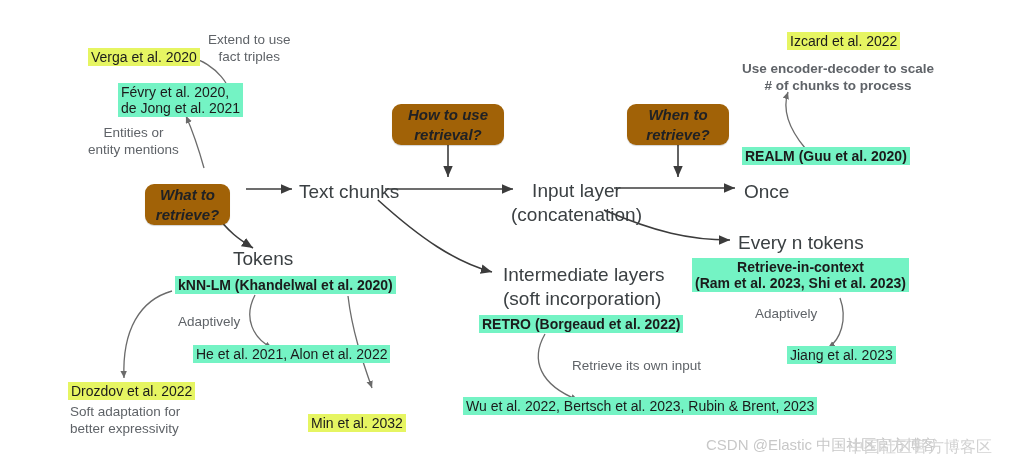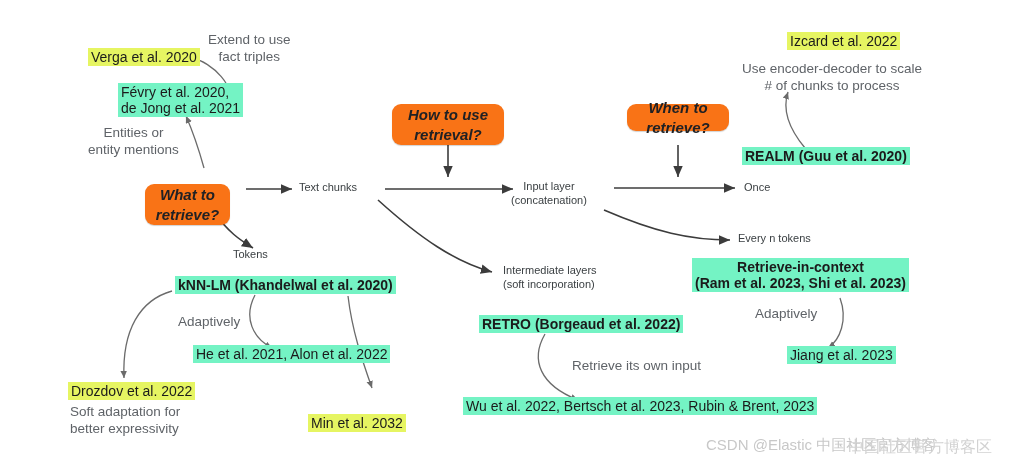--- a/index.html
+++ b/index.html
@@ -1,21 +1,21 @@
 <!DOCTYPE html>
 <html><head>
 <meta charset="utf-8">
 <style>
   html,body{margin:0;padding:0;background:#ffffff;}
   body{font-family:"Liberation Sans","DejaVu Sans",sans-serif;}
   #canvas{position:relative;width:1014px;height:463px;background:#ffffff;overflow:hidden;}
   .node{position:absolute;color:#3c4043;line-height:1.28;white-space:pre;}
-  .plain{font-size:11px;color:#3b4043;}
+  .plain{font-size:19px;color:#3b4043;}
   .small{font-size:13.5px;color:#5f6368;}
-  .qbox{position:absolute;background:#f97316;border-radius:9px;
+  .qbox{position:absolute;background:#a16207;border-radius:9px;
         font-weight:bold;font-style:italic;font-size:15px;color:#202124;
         text-align:center;line-height:1.3;display:flex;align-items:center;
         justify-content:center;box-shadow:0 1px 1px rgba(0,0,0,.18);}
   .hl{position:absolute;font-size:14px;padding:1px 3px;white-space:pre;color:#1b1b1b;}
   .hl-y{background:#e6f562;}
   .hl-m{background:#74f3c4;}
   .bold{font-weight:bold;font-size:14px;}
   .ctr{text-align:center;}
   svg.arrows{position:absolute;left:0;top:0;width:1014px;height:463px;pointer-events:none;}
   .wm{position:absolute;font-size:15px;color:#c8c8c8;white-space:pre;}
@@ -68,21 +68,21 @@
 
     <path d="M840,298 C848,320 840,340 828,348" stroke="#6b6b6b" stroke-width="1.3" fill="none" marker-end="url(#ahs)"></path>
   </svg>
 
   <div class="qbox" style="left:145px;top:184px;width:85px;height:41px;">What to
 retrieve?</div>
 
   <div class="qbox" style="left:392px;top:104px;width:112px;height:41px;">How to use
 retrieval?</div>
 
-  <div class="qbox" style="left:627px;top:104px;width:102px;height:27px;">When to
+  <div class="qbox" style="left:627px;top:104px;width:102px;height:41px;">When to
 retrieve?</div>
 
   <div class="node plain" style="left:299px;top:180px;">Text chunks</div>
 
   <div class="node plain" style="left:233px;top:247px;">Tokens</div>
 
   <div class="node plain ctr" style="left:511px;top:179px;">Input layer
 (concatenation)</div>
 
   <div class="node plain" style="left:503px;top:263px;">Intermediate layers
@@ -91,21 +91,21 @@
   <div class="node plain" style="left:744px;top:180px;">Once</div>
 
   <div class="node plain" style="left:738px;top:231px;">Every n tokens</div>
 
   <div class="node small ctr" style="left:208px;top:31px;">Extend to use
 fact triples</div>
 
   <div class="node small ctr" style="left:88px;top:124px;">Entities or
 entity mentions</div>
 
-  <div class="node small ctr" style="left:742px;top:60px;">Use encoder-decoder to scale
+  <div class="node small ctr" style="left:742px;top:60px;font-weight:bold;">Use encoder-decoder to scale
 # of chunks to process</div>
 
   <div class="node small" style="left:178px;top:313px;">Adaptively</div>
 
   <div class="node small" style="left:755px;top:305px;">Adaptively</div>
 
   <div class="node small" style="left:572px;top:357px;">Retrieve its own input</div>
 
   <div class="node small" style="left:70px;top:403px;">Soft adaptation for
 better expressivity</div>

